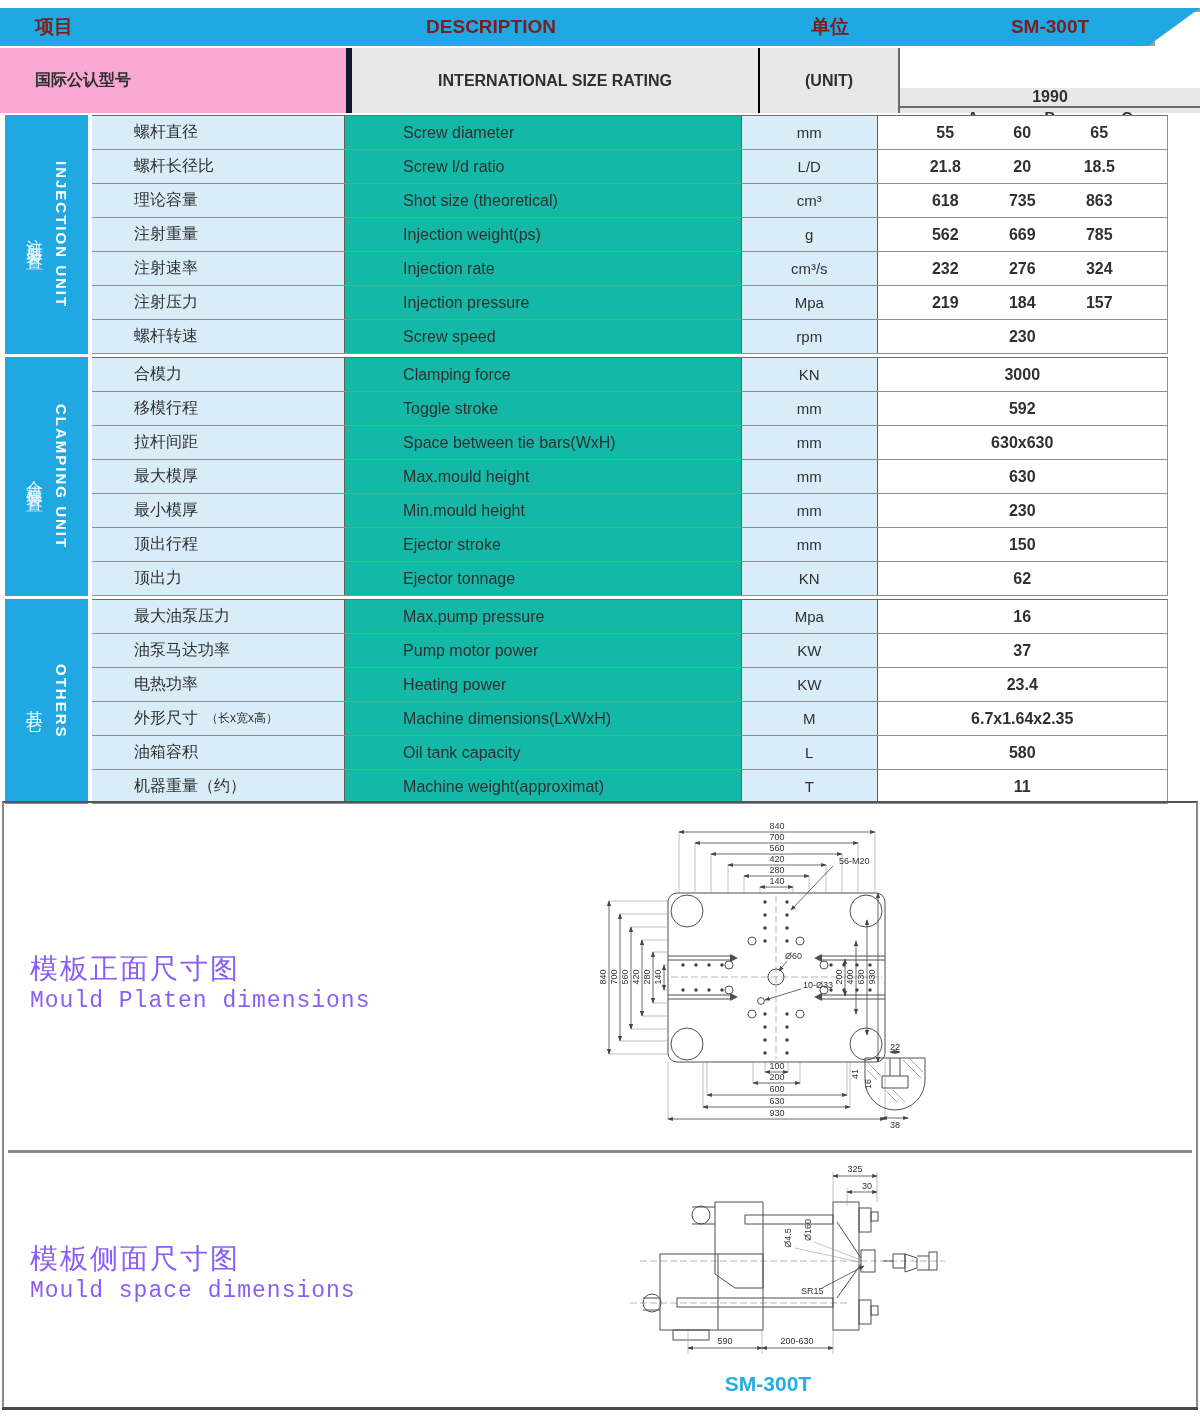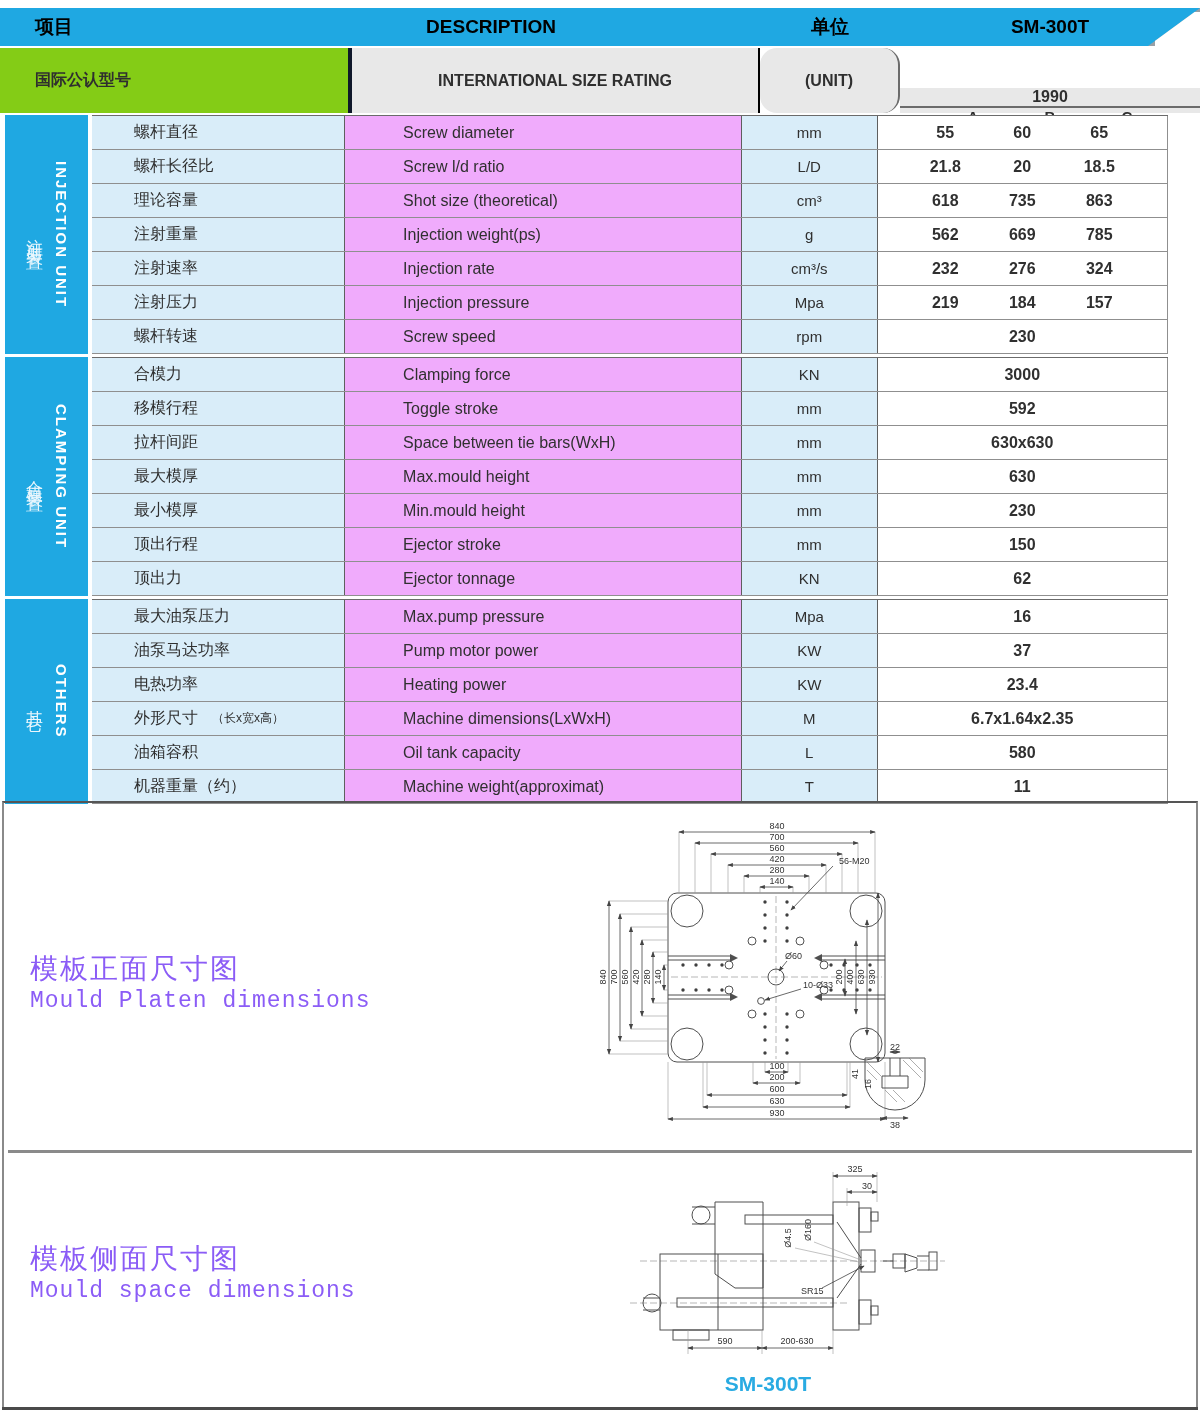--- a/index.html
+++ b/index.html
@@ -1,61 +1,61 @@
 <!DOCTYPE html>
 <html><head>
 <meta charset="utf-8">
 <style>
   * { margin:0; padding:0; box-sizing:border-box; }
   body { background:#fff; font-family:"Liberation Sans", sans-serif; }
   .page { position:relative; width:1200px; height:1418px; background:#fff; overflow:hidden; }
 
   
   .hbar { position:absolute; top:8px; left:0; width:1200px; height:38px;
-          background:#1fa8e2; display:flex; align-items:center; color:#000000;
+          background:#1fa8e2; display:flex; align-items:center; color:#7f1d1d;
           font-weight:bold; font-size:19px; }
   .hbar .h1 { width:352px; padding-left:35px; }
   .hbar .h2 { width:408px; text-align:center; padding-right:130px; }
   .hbar .h3 { width:140px; text-align:center; }
   .hbar .h4 { width:300px; text-align:center; }
   .tri-edge { position:absolute; right:0; top:0; width:52px; height:38px;
               background:#98a0a6; clip-path:polygon(100% 0,100% 100%,0 100%); }
   .tri-fill { position:absolute; left:7px; top:4px; right:0; bottom:0; background:#fff; }
 
   
   .subhead { position:absolute; top:48px; left:0; width:1200px; height:65px; display:flex;
              font-weight:bold; color:#2f2f2f; font-size:16px; }
-  .subhead .s1 { width:352px; background:#84cc16; border-right:4px solid #0f172a;
+  .subhead .s1 { width:352px; background:#f9a8d4; border-right:6px solid #0f172a;
                  display:flex; align-items:center; padding-left:35px; }
   .subhead .s2 { width:408px; background:#e8e8e8; border-right:2px solid #000000;
                  display:flex; align-items:center; justify-content:center; }
   .subhead .s3 { width:140px; background:#e8e8e8; border-right:2px solid #6b6b6b;
-                 display:flex; align-items:center; justify-content:center;border-radius:17px; }
+                 display:flex; align-items:center; justify-content:center; }
   .subhead .s4 { width:300px; background:#e8e8e8; display:flex; flex-direction:column;margin-top:40px; }
   .year { height:36px; display:flex; align-items:center; justify-content:center; }
   .abc { height:29px; border-top:2px solid #6b6b6b; display:flex; justify-content:center; align-items:center; font-size:15px; }
   .abc span { width:77px; text-align:center; }
 
   
   .block { position:absolute; left:5px; display:flex; }
   .sidebar { width:83px; background:#1fa8e2; margin-right:4px;
              display:flex; align-items:center; justify-content:center; gap:7px; }
   .cn-vert { writing-mode:vertical-rl; text-orientation:upright; color:#eaf7fd;
              font-size:17px; letter-spacing:5px; }
   .en-vert { writing-mode:vertical-rl; color:#fff; font-weight:bold; font-size:15px; letter-spacing:2px; }
   .rows { width:1076px; border-top:1px solid #6b6b6b; }
   .row { display:flex; height:34px; border-bottom:1px solid #8f8f8f; font-size:16px; color:#303030; }
   .c { display:flex; align-items:center; }
   .c-name { width:260px; background:#d9edf9; border-right:1px solid #5f5f5f; padding-left:42px; }
-  .c-desc { width:408px; background:#f0abfc; border-right:1px solid #5f5f5f; padding-left:58px; }
+  .c-desc { width:408px; background:#14b8a6; border-right:1px solid #5f5f5f; padding-left:58px; }
   .c-unit { width:140px; background:#d9edf9; border-right:1px solid #5f5f5f; justify-content:center; font-size:15px; }
   .c-vals { width:300px; background:#fff; border-right:1px solid #8f8f8f; justify-content:center;font-weight:bold; }
   .c-vals .v { width:77px; text-align:center; }
   .c-vals .vm { width:100%; text-align:center; }
-  .note { font-size:12px; margin-left:14px; }
+  .note { font-size:12px; margin-left:8px; }
 
   
   .draw-box { position:absolute; left:2px; top:801px; width:1196px; height:609px;
               border-top:2px solid #555; border-left:2px solid #8a8a8a; border-right:2px solid #8a8a8a; }
   .divider { position:absolute; left:8px; top:1150px; width:1184px; height:3px; background:#8a8a8a; }
   .bottom-line { position:absolute; left:2px; top:1407px; width:1196px; height:3px; background:#4a4a4a; }
   .draw-title { position:absolute; left:30px; color:#8b5cf6;
                 font-family:"Liberation Mono","DejaVu Sans Mono",monospace; }
   .draw-title .tcn { font-size:28px; letter-spacing:2px; }
   .draw-title .ten { font-size:23px; letter-spacing:1px; }

